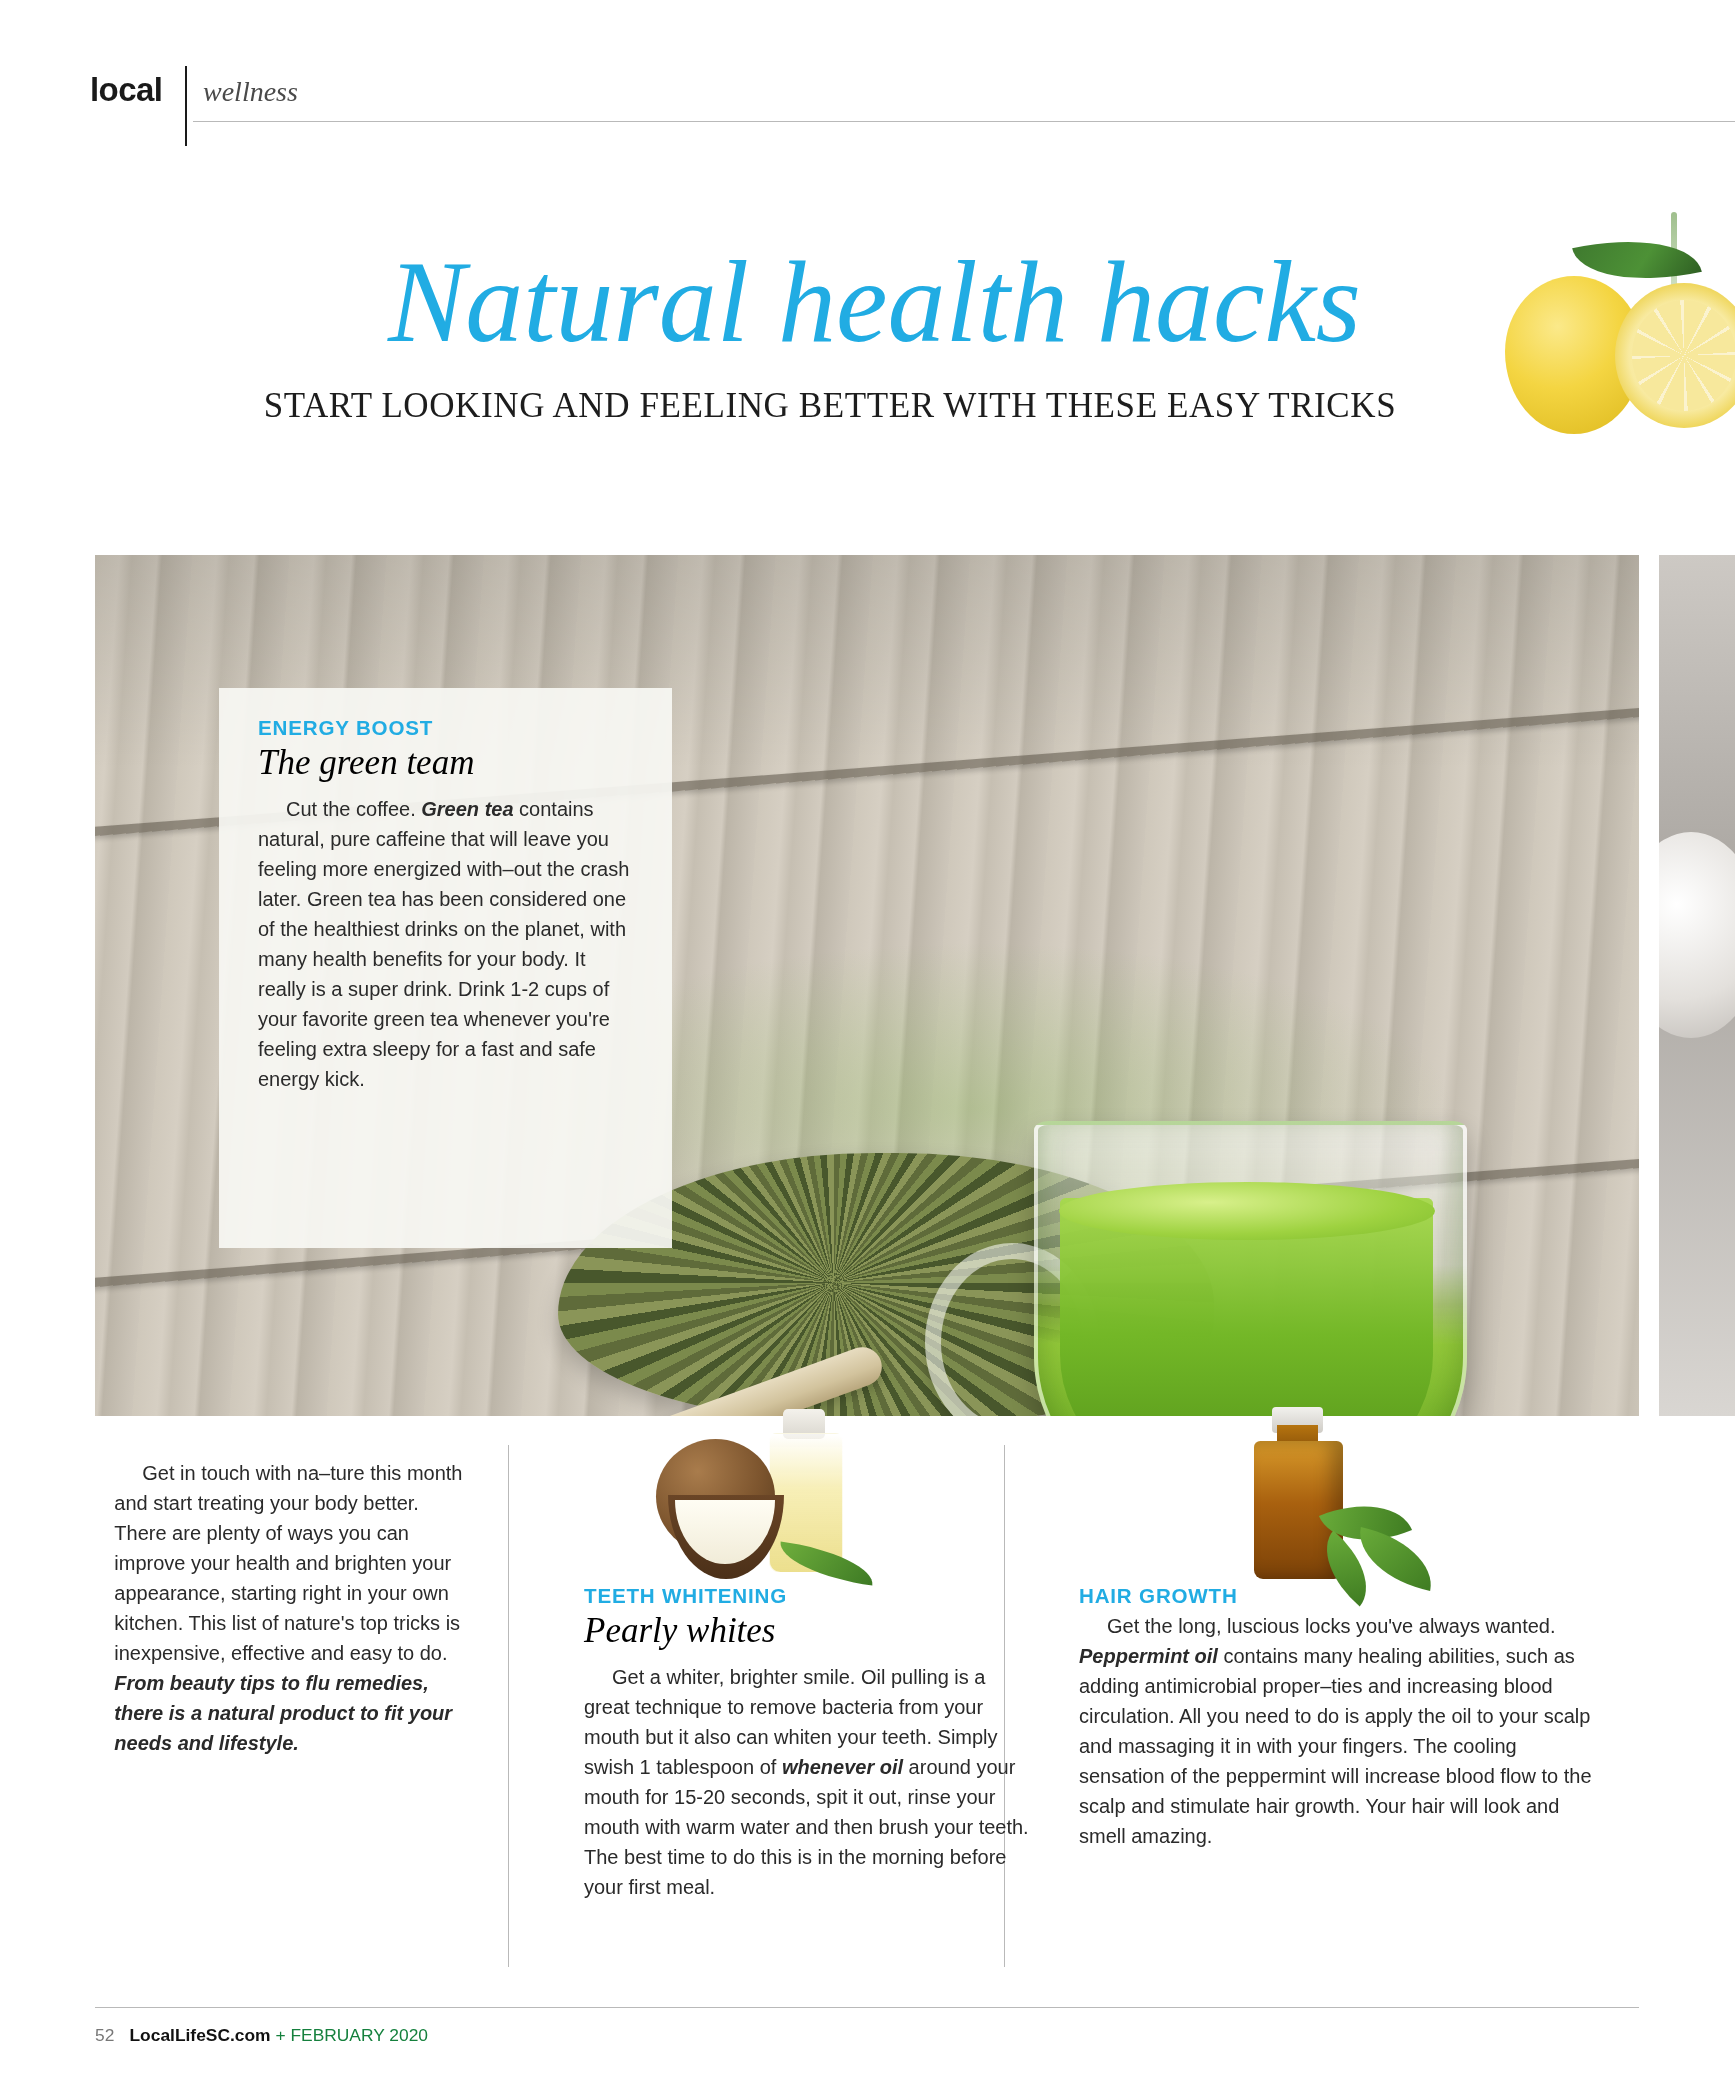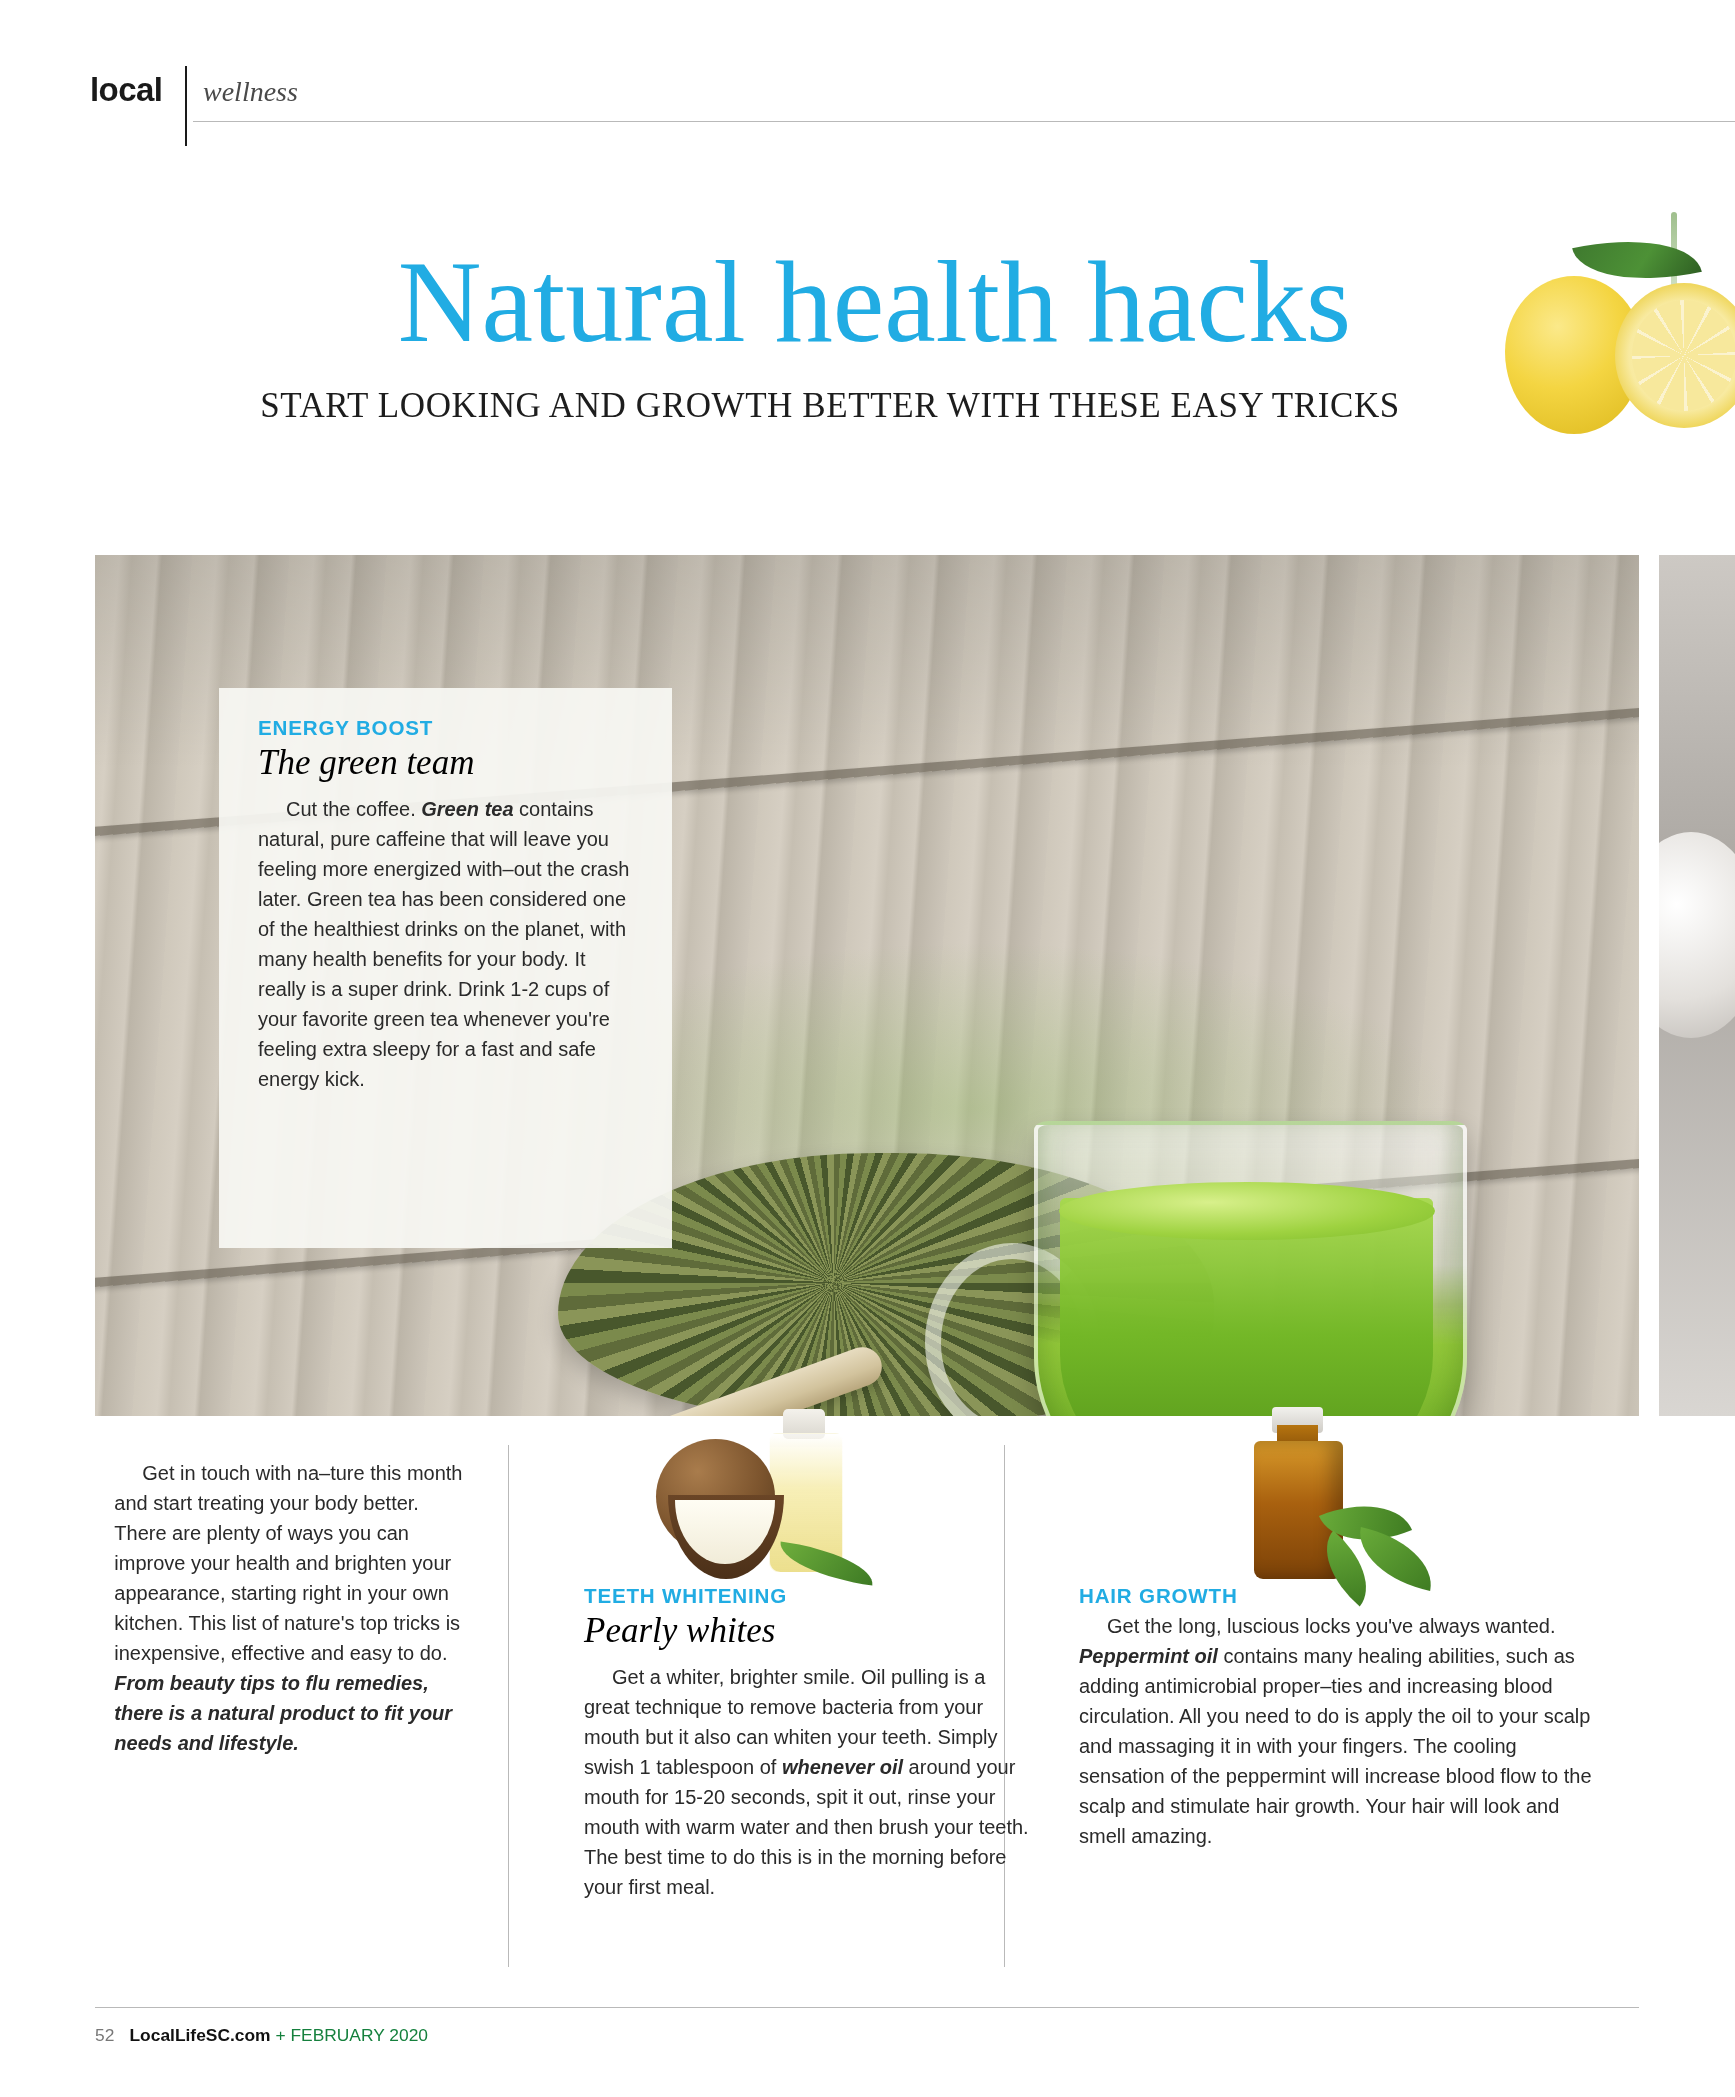--- a/index.html
+++ b/index.html
@@ -60,20 +60,21 @@
   }
 
   
   .headline {
     position: absolute;
     left: 212px;
     top: 244px;
     width: 1325px;
     text-align: center;
     font-family: "Liberation Serif", serif;
+    font-style: italic;
     font-size: 116px;
     line-height: 1.0;
     color: #21ace3;
     white-space: nowrap;
   }
   .subhead {
     position: absolute;
     left: 161px;
     top: 386px;
     width: 1338px;
@@ -486,21 +487,21 @@
 <body>
 
 <div class="masthead">
   <span class="brand">local</span>
   <span class="rule-v"></span>
   <span class="section">wellness</span>
 </div>
 <div class="top-rule"></div>
 
 <div class="headline">Natural health hacks</div>
-<div class="subhead">START LOOKING AND GROWTH BETTER WITH THESE EASY TRICKS</div>
+<div class="subhead">START LOOKING AND FEELING BETTER WITH THESE EASY TRICKS</div>
 
 <div class="lemon-art">
   <div class="lemon-stem"></div>
   <div class="lemon-leaf"></div>
   <div class="lemon-whole"></div>
   <div class="lemon-half"></div>
 </div>
 
 <div class="hero">
   <div class="wood"></div>

